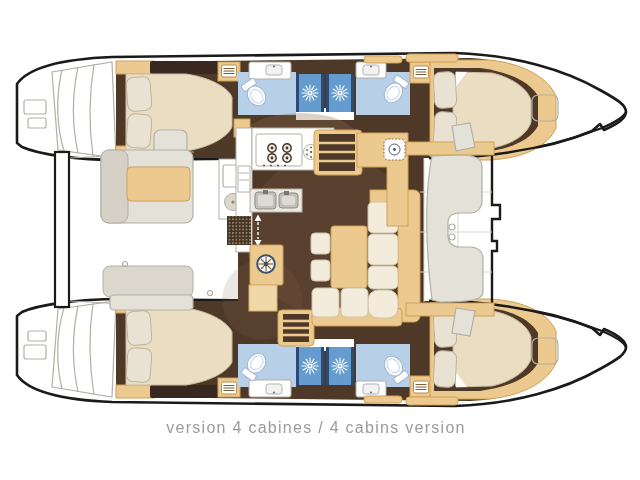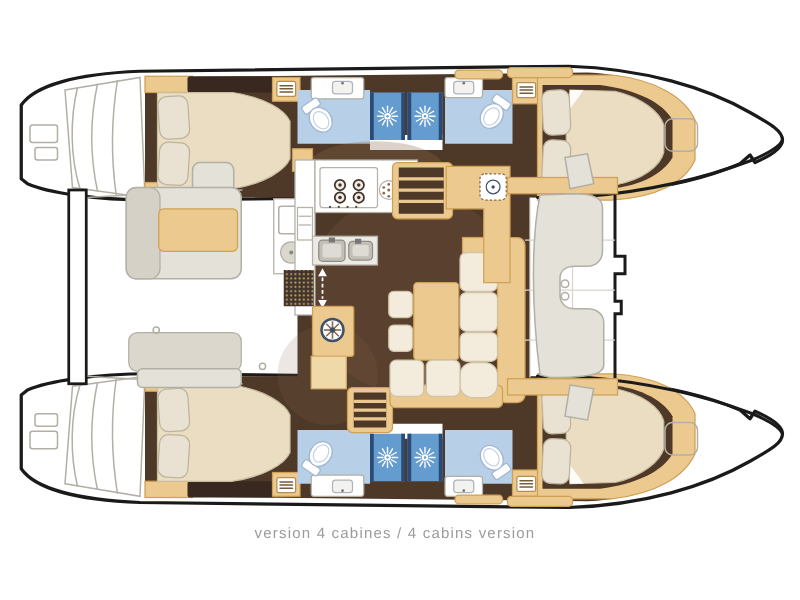--- a/index.html
+++ b/index.html
@@ -1,20 +1,20 @@
 <!DOCTYPE html>
 <html style="--background: #ffffff; --hull-outline: #1a1a1a; --floor-brown: #4e3828; --wood-tan: #ecca8f; --wood-tan-border: #cfa055; --mattress-cream: #eaddc2; --cushion-cream: #f3ecdc; --bath-floor-blue: #b7cfe7; --shower-blue: #649ccf; --shower-navy: #2a4a78; --deck-gray-fill: #e4e1d9; --deck-gray-line: #b2afa5; --caption-gray: #9b9b9b;"><head>
 <meta charset="utf-8">
 <style>
   html,body{margin:0;padding:0;background:var(--background,#fff);width:640px;height:480px;overflow:hidden;
     font-family:"Liberation Sans", sans-serif;}
   #stage{position:relative;width:640px;height:480px;background:var(--background,#fff);}
   #plan{position:absolute;left:0;top:0;}
   #caption{position:absolute;left:0;top:419px;width:632px;text-align:center;
-    font-size:12px;letter-spacing:.08em;color:var(--caption-gray,#9b9b9b);}
+    font-size:16px;letter-spacing:.08em;color:var(--caption-gray,#9b9b9b);}
   
   .outline{fill:#fff;stroke:var(--hull-outline,#1a1a1a);stroke-width:2.6;stroke-linejoin:round}
   .blackline{fill:none;stroke:var(--hull-outline,#1a1a1a);stroke-width:2.4;stroke-linecap:round}
   .grayline{fill:none;stroke:var(--deck-gray-line,#b2afa5);stroke-width:1.2}
   .gray{fill:var(--deck-gray-fill,#e4e1d9);stroke:var(--deck-gray-line,#b2afa5);stroke-width:1.2}
   .gray2{fill:#d5d1c7;stroke:var(--deck-gray-line,#b2afa5);stroke-width:1}
   .white{fill:#fff;stroke:var(--deck-gray-line,#b2afa5);stroke-width:1}
   .tan{fill:var(--wood-tan,#ecca8f);stroke:var(--wood-tan-border,#cfa055);stroke-width:1}
   .brown{fill:var(--floor-brown,#4e3828)}
   .darkwood{fill:#38281f}

